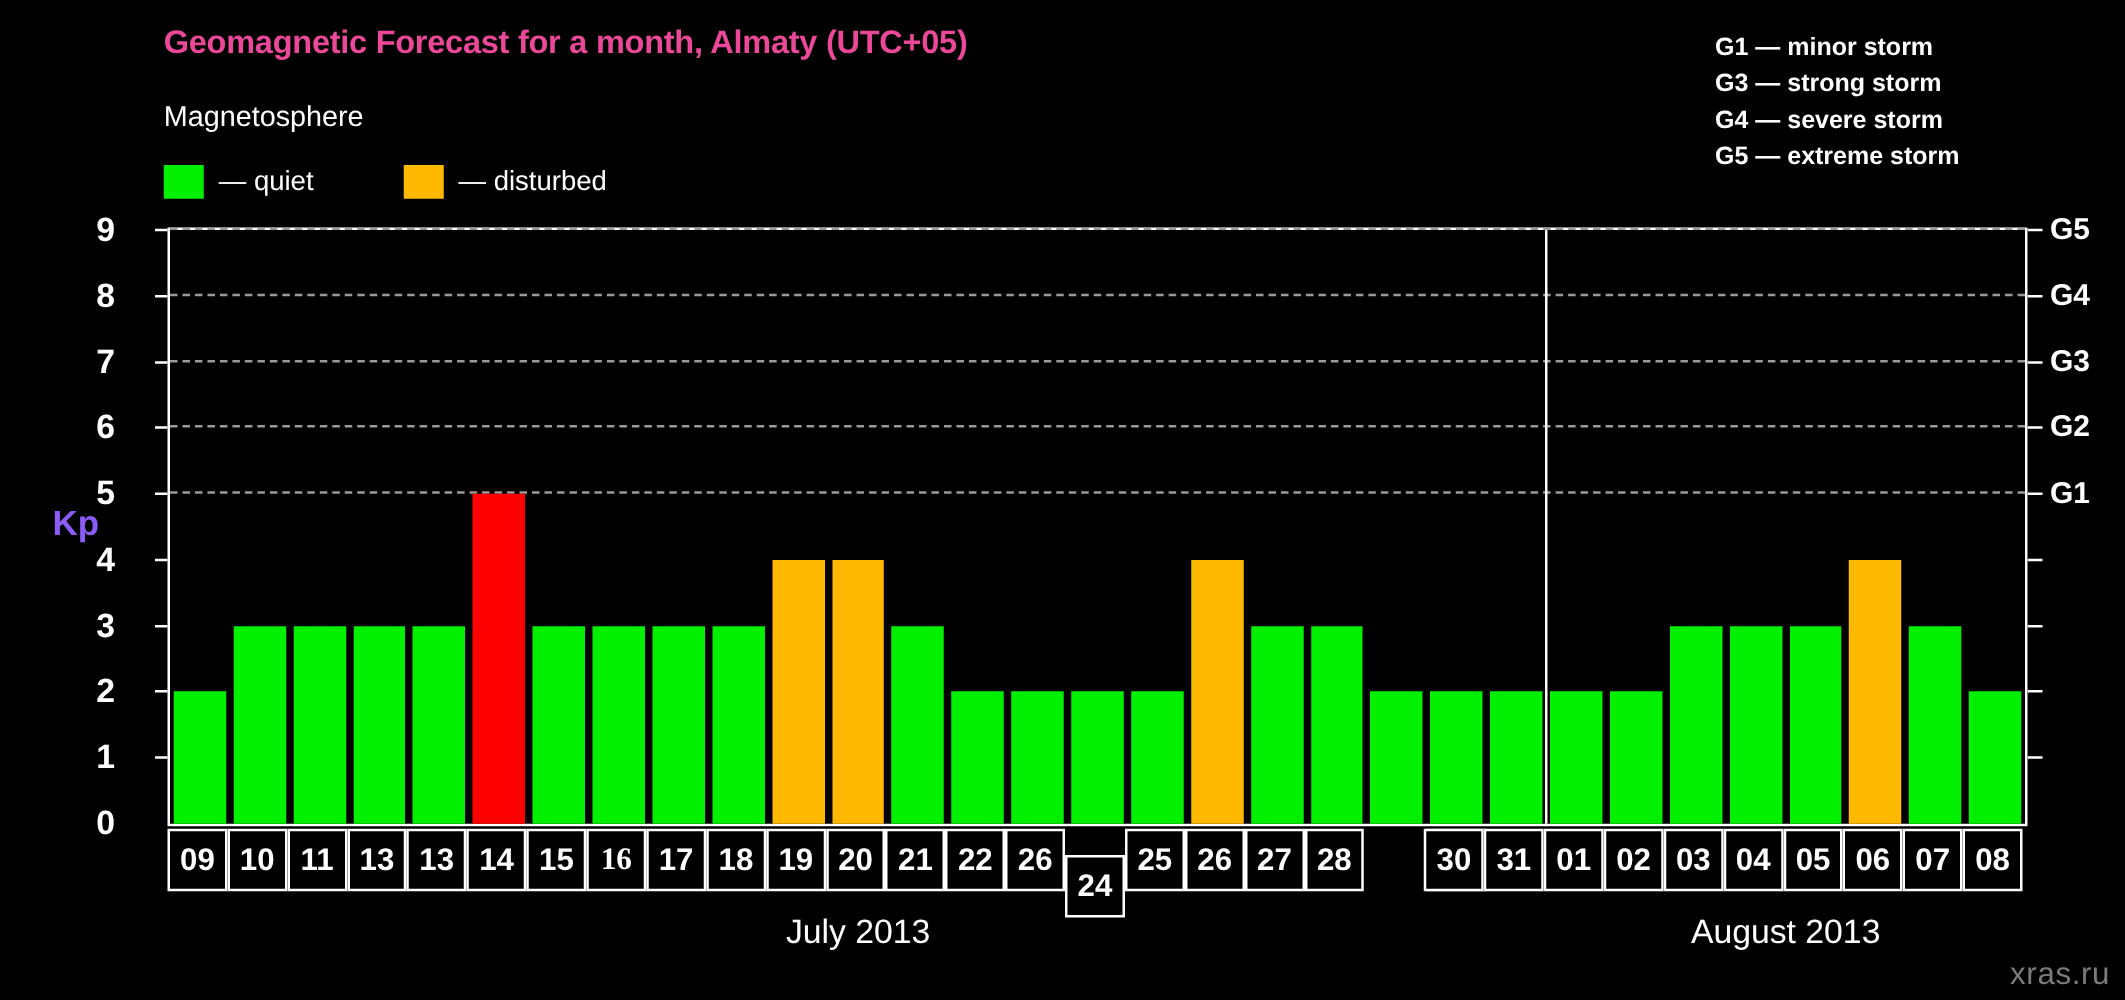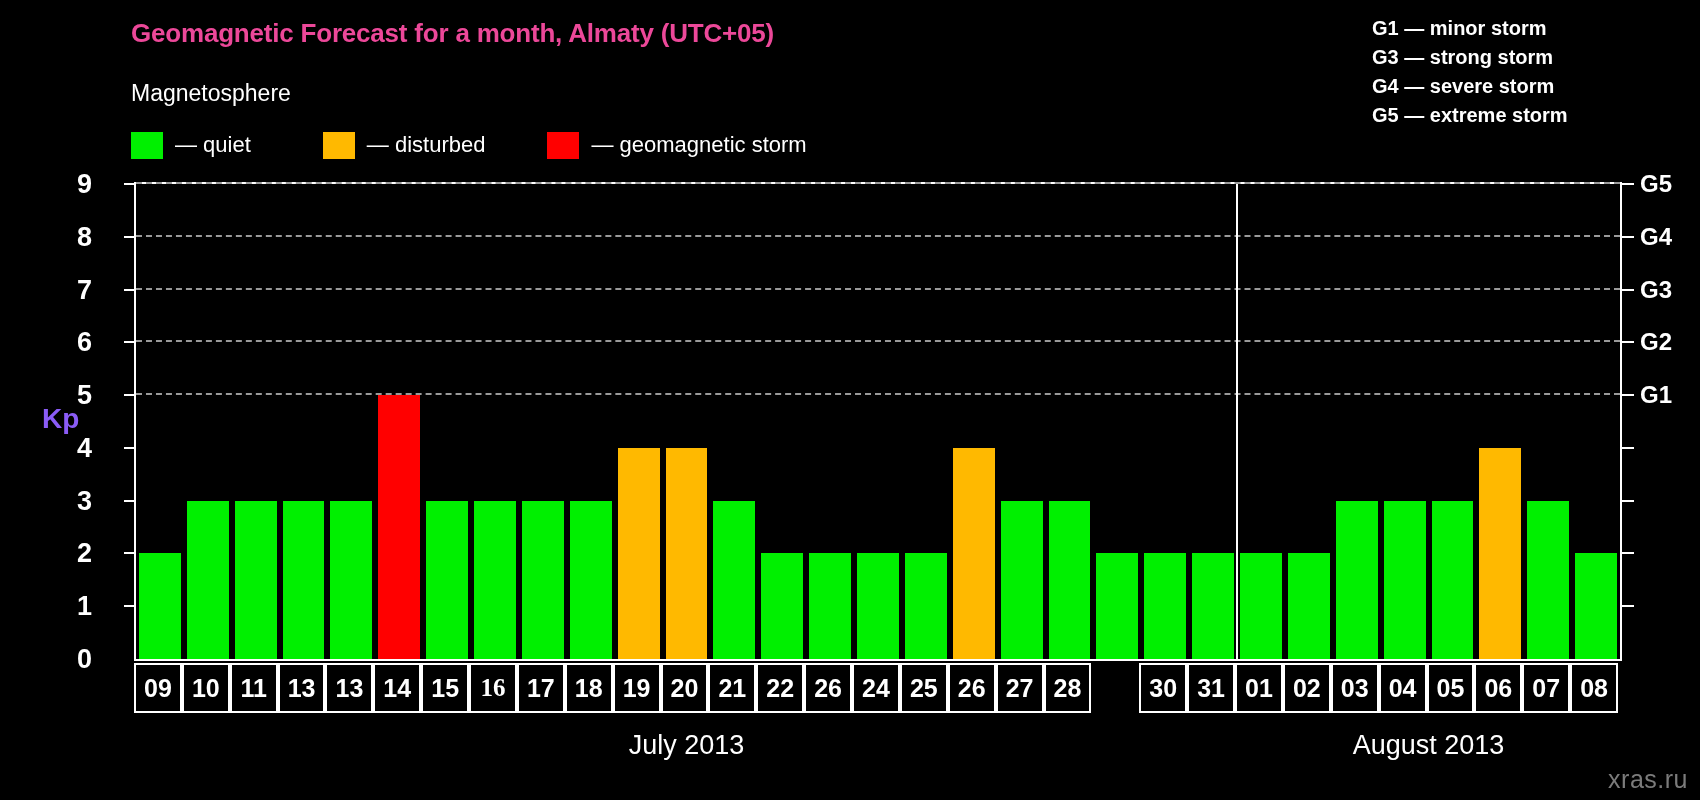--- a/index.html
+++ b/index.html
@@ -63,21 +63,21 @@
     margin-left: 12px;
     white-space: nowrap;
   }
   #legend-gap-1 { width: 72px; }
   #legend-gap-2 { width: 62px; }
 
   
   #g-scale-legend {
     position: absolute;
     right: 18px;
-    top: 14px;
+    top: 24px;
     text-align: left;
     width: 310px;
   }
   .g-scale-row {
     font-size: 20px;
     font-weight: bold;
     color: #ffffff;
     line-height: 1.45;
     white-space: nowrap;
   }
@@ -241,24 +241,20 @@
   <div class="legend-entry">
     <span class="legend-swatch" id="sw-quiet" style="background: rgb(0, 240, 0);"></span>
     <span class="legend-text">— quiet</span>
   </div>
   <div id="legend-gap-1"></div>
   <div class="legend-entry">
     <span class="legend-swatch" id="sw-disturbed" style="background: rgb(255, 185, 0);"></span>
     <span class="legend-text">— disturbed</span>
   </div>
   <div id="legend-gap-2"></div>
-  <div class="legend-entry">
-    <span class="legend-swatch" id="sw-storm" style="background: rgb(255, 0, 0);"></span>
-    <span class="legend-text">— geomagnetic storm</span>
-  </div>
 </div>
 
 <div id="g-scale-legend">
   <div class="g-scale-row">G1 — minor storm</div>
   <div class="g-scale-row">G3 — strong storm</div>
   <div class="g-scale-row">G4 — severe storm</div>
   <div class="g-scale-row">G5 — extreme storm</div>
 </div>
 
 <div id="plot-wrapper">
@@ -419,21 +415,21 @@
       <div class="day-box" style="left: 239.355px; width: 47.871px;">14</div>
       <div class="day-box" style="left: 287.226px; width: 47.871px;">15</div>
       <div class="day-box" style="left: 335.097px; width: 47.871px; font-family: Liberation Serif, serif;">16</div>
       <div class="day-box" style="left: 382.968px; width: 47.871px;">17</div>
       <div class="day-box" style="left: 430.839px; width: 47.871px;">18</div>
       <div class="day-box" style="left: 478.71px; width: 47.871px;">19</div>
       <div class="day-box" style="left: 526.581px; width: 47.871px;">20</div>
       <div class="day-box" style="left: 574.452px; width: 47.871px;">21</div>
       <div class="day-box" style="left: 622.323px; width: 47.871px;">22</div>
       <div class="day-box" style="left: 670.194px; width: 47.871px;">26</div>
-      <div class="day-box" style="left: 718.065px; width: 47.871px;">24</div>
+      <div class="day-box" style="left: 718.065px; width: 47.871px; margin-top: 21px;">24</div>
       <div class="day-box" style="left: 765.935px; width: 47.871px;">25</div>
       <div class="day-box" style="left: 813.806px; width: 47.871px;">26</div>
       <div class="day-box" style="left: 861.677px; width: 47.871px;">27</div>
       <div class="day-box" style="left: 909.548px; width: 47.871px;">28</div>
       <div class="day-box" style="left: 1007px; width: 47.871px;">29</div>
       <div class="day-box" style="left: 1005.29px; width: 47.871px;">30</div>
       <div class="day-box" style="left: 1053.16px; width: 47.871px;">31</div>
       <div class="day-box" style="left: 1101.03px; width: 47.871px;">01</div>
       <div class="day-box" style="left: 1148.9px; width: 47.871px;">02</div>
       <div class="day-box" style="left: 1196.77px; width: 47.871px;">03</div>

